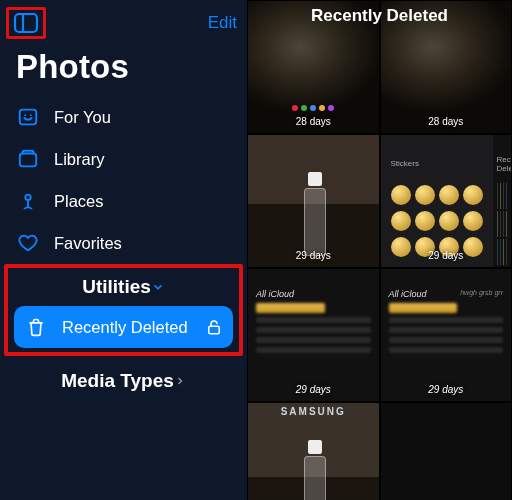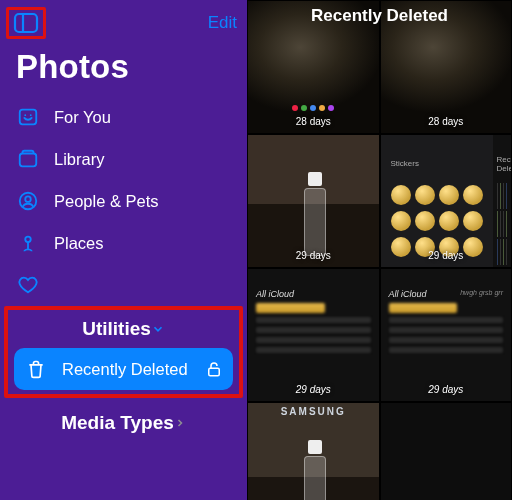--- a/index.html
+++ b/index.html
@@ -1,18 +1,18 @@
 <!DOCTYPE html>
 <html><head>
 <meta charset="utf-8">
 <style>
   * { box-sizing: border-box; margin: 0; padding: 0; }
   html, body { width: 512px; height: 500px; background: #0a0a0a; font-family: -apple-system, "SF Pro Text", Helvetica, Arial, sans-serif; overflow: hidden; }
   .app { display: flex; width: 512px; height: 500px; }
-  .sidebar { width: 247px; background: #4c1d95; display: flex; flex-direction: column; color: #fff; }
+  .sidebar { width: 247px; background: #0f172a; display: flex; flex-direction: column; color: #fff; }
   .topbar { display: flex; align-items: center; justify-content: space-between; height: 46px; padding: 0 10px 0 6px; }
   .top-icon-box { border: 3px solid #d11; padding: 2px 4px; border-radius: 2px; }
   .top-icon { width: 26px; height: 22px; color: #0a84ff; display:flex; align-items:center; justify-content:center; }
   .edit-btn { color:#0a84ff; font-size:17px; font-weight:400; }
   .app-title { font-size: 33px; font-weight: 700; padding: 2px 16px 10px 16px; letter-spacing:.2px;}
   .nav { display:flex; flex-direction:column; padding: 0 6px; gap:0; }
   .nav-item { display:flex; align-items:center; gap:14px; padding: 9px 10px; border-radius:10px; font-size:16.5px; color:#fff; }
   .nav-item .icn { width:24px; height:24px; color:#0a84ff; display:flex; align-items:center; justify-content:center; flex-shrink:0;}
   .section { margin-top: 6px; }
   .section-head { display:flex; align-items:center; justify-content:center; padding: 8px 14px 6px 14px; font-size:19px; font-weight:700; }
@@ -82,42 +82,33 @@
             <svg viewBox="0 0 24 24" width="22" height="22" fill="none" stroke="currentColor" stroke-width="2">
               <rect x="3" y="6" width="18" height="14" rx="3"></rect>
               <path d="M6 6V5a2 2 0 012-2h8a2 2 0 012 2v1"></path>
             </svg>
           </span>
         <span>Library</span>
       </div>
       <div class="nav-item">
         <span class="icn">
             <svg viewBox="0 0 24 24" width="22" height="22" fill="none" stroke="currentColor" stroke-width="2">
-              <circle cx="12" cy="12" r="9"></circle>
-              <circle cx="12" cy="10" r="3"></circle>
-              <path d="M6 19c1-3 4-4 6-4s5 1 6 4"></path>
-            </svg>
-          </span>
-        <span>People &amp; Pets</span>
-      </div>
-      <div class="nav-item">
-        <span class="icn">
-            <svg viewBox="0 0 24 24" width="22" height="22" fill="none" stroke="currentColor" stroke-width="2">
               <circle cx="12" cy="8" r="3"></circle>
               <path d="M12 11v9M8 21c0-1 2-2 4-2s4 1 4 2"></path>
             </svg>
           </span>
         <span>Places</span>
       </div>
       <div class="nav-item">
         <span class="icn">
             <svg viewBox="0 0 24 24" width="22" height="22" fill="none" stroke="currentColor" stroke-width="2">
               <path d="M12 20s-7-4.5-9-9c-1.5-3.5 1-7 4.5-7 2 0 3.5 1 4.5 2.5C13 5 14.5 4 16.5 4 20 4 22.5 7.5 21 11c-2 4.5-9 9-9 9z"></path>
             </svg>
           </span>
+        <span>Favorites</span>
       </div>
     </nav>
 
     <div class="section utilities-group">
       <div class="section-head">
         <span>Utilities</span>
         <span class="chev">
             <svg width="14" height="14" viewBox="0 0 24 24" fill="none" stroke="currentColor" stroke-width="3">
               <path d="M6 9l6 6 6-6"></path>
             </svg>

